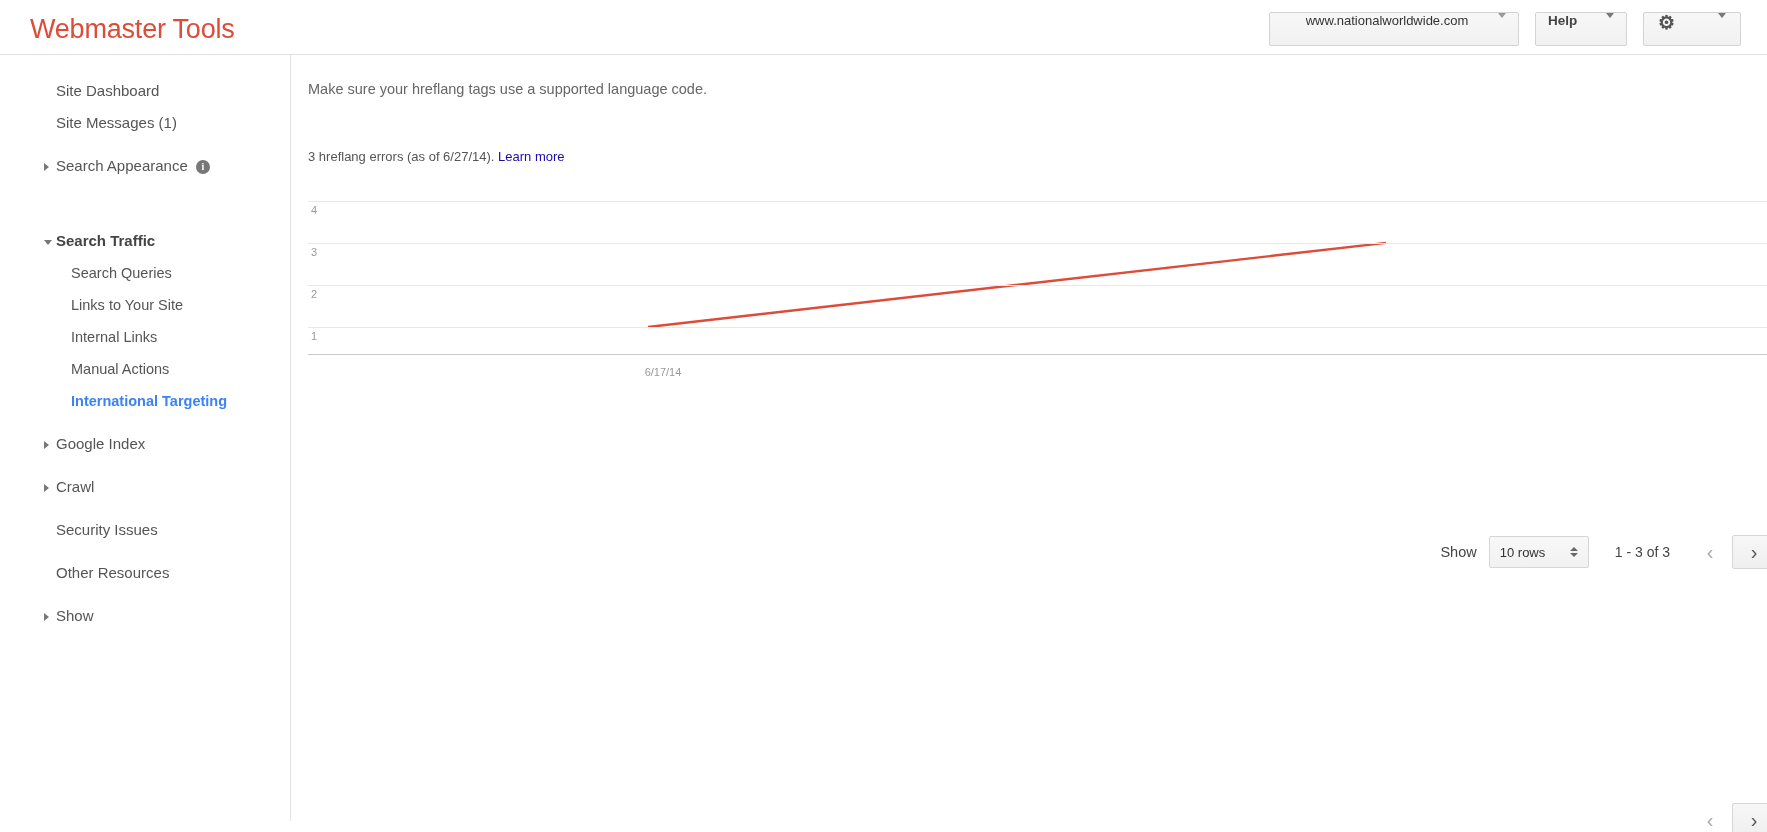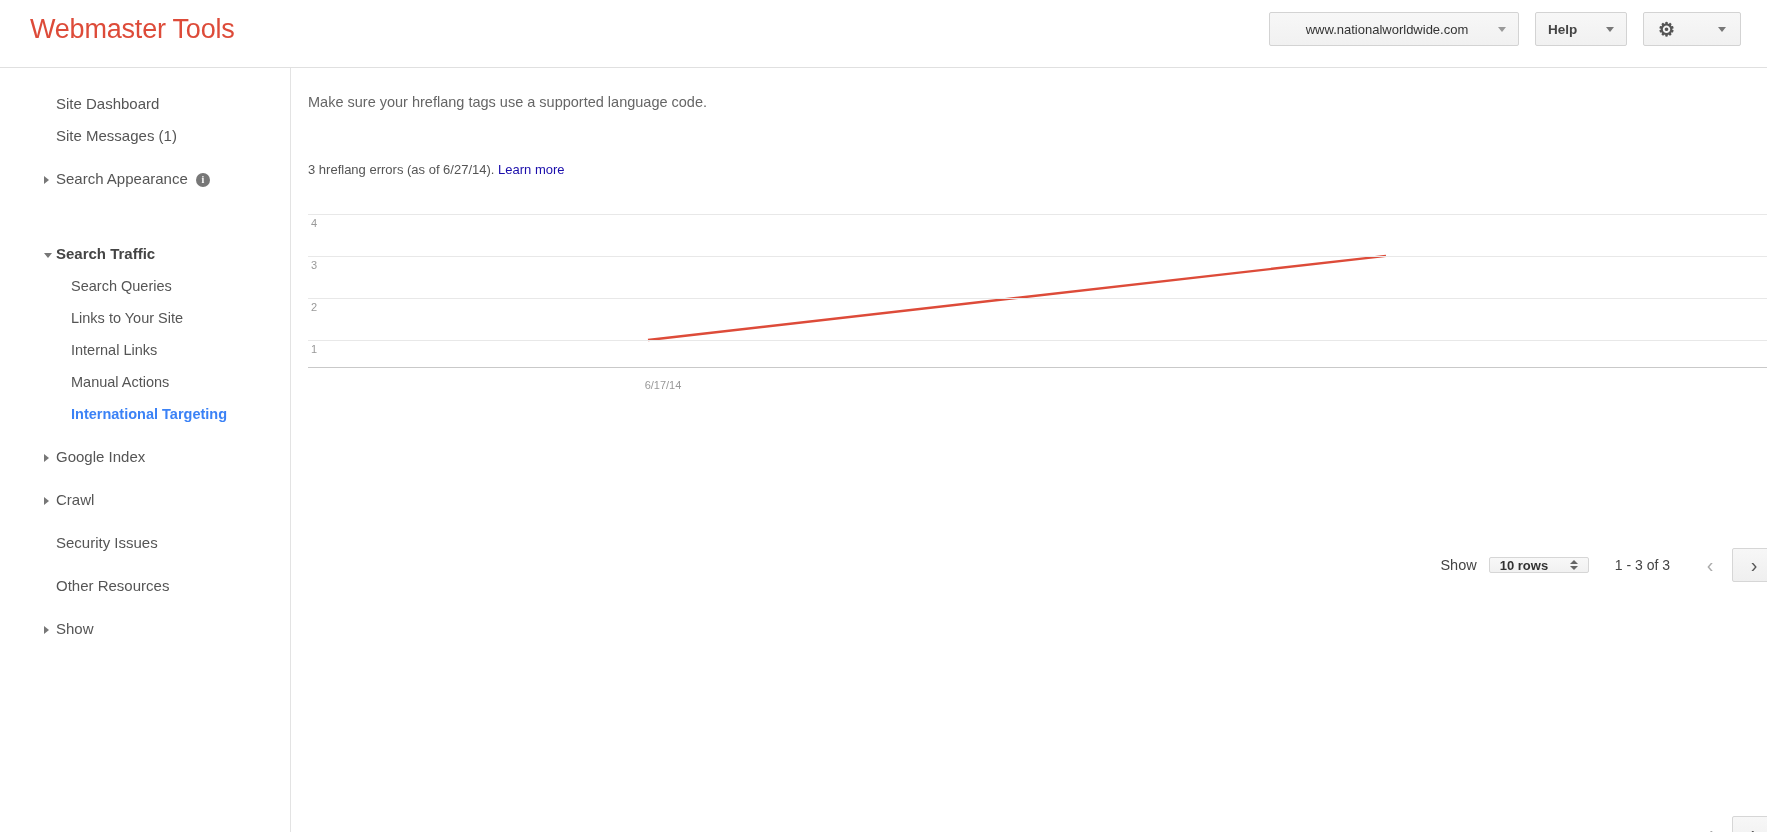--- a/index.html
+++ b/index.html
@@ -10,39 +10,39 @@
     background:#fff;
     font-family:"Liberation Sans", sans-serif;
     color:#444;
     overflow:hidden;
     -webkit-font-smoothing:antialiased;
   }
 
   
   .header {
     position:relative;
-    height:68px;
+    height:55px;
     background:#fff;
     border-bottom:1px solid #e0e0e0;
   }
   .brand {
     position:absolute; left:30px; top:14px;
     font-size:27px; color:#dd4b39; font-weight:400;
     letter-spacing:-0.2px; white-space:nowrap;
   }
   .header-right {
     position:absolute; right:26px; top:12px;
     display:flex; align-items:center; gap:16px;
   }
   .btn {
     background:linear-gradient(#f7f7f7,#f1f1f1);
     border:1px solid #d3d3d3;
     border-radius:2px;
     height:34px;
-    display:flex; align-items:center;
+    display:flex; align-items:flex-start;
     font-size:13.5px; color:#444; font-weight:bold;
     padding:0 10px;
     cursor:pointer;
     white-space:nowrap;
   }
   .btn.site { width:250px; justify-content:space-between; font-weight:normal; color:#333; padding:0 12px; }
   .btn.site .lbl { flex:1; text-align:center; font-weight:normal; font-size:13px; }
   .btn.help { width:92px; justify-content:space-between; padding:0 12px; }
   .btn.gear { width:98px; justify-content:space-between; padding:0 14px; }
   .caret {
@@ -149,23 +149,23 @@
   .table-controls {
     position:absolute;
     right:12px; top:480px;
     display:flex; align-items:center; gap:0;
     font-size:14px; color:#444;
   }
   .show-label { margin-right:12px; font-size:14.5px; color:#444; }
   .rows-select {
     background:linear-gradient(#f8f8f8,#f1f1f1);
     border:1px solid #d6d6d6; border-radius:2px;
-    height:16px; min-width:100px;
+    height:32px; min-width:100px;
     display:flex; align-items:center; justify-content:space-between;
-    padding:0 10px; font-size:13px; font-weight:bold; color:#333;
+    padding:0 10px; font-size:13px; font-weight:normal; color:#333;
     cursor:pointer;
   }
   .stepper { display:flex; flex-direction:column; gap:2px; margin-left:10px; }
   .stepper i {
     width:0;height:0;border-left:4px solid transparent;border-right:4px solid transparent;
   }
   .stepper i.up { border-bottom:4px solid #666; }
   .stepper i.dn { border-top:4px solid #666; }
   .range-label { margin:0 18px 0 26px; font-size:14px; color:#444; white-space:nowrap; }
   .pager-btn {

